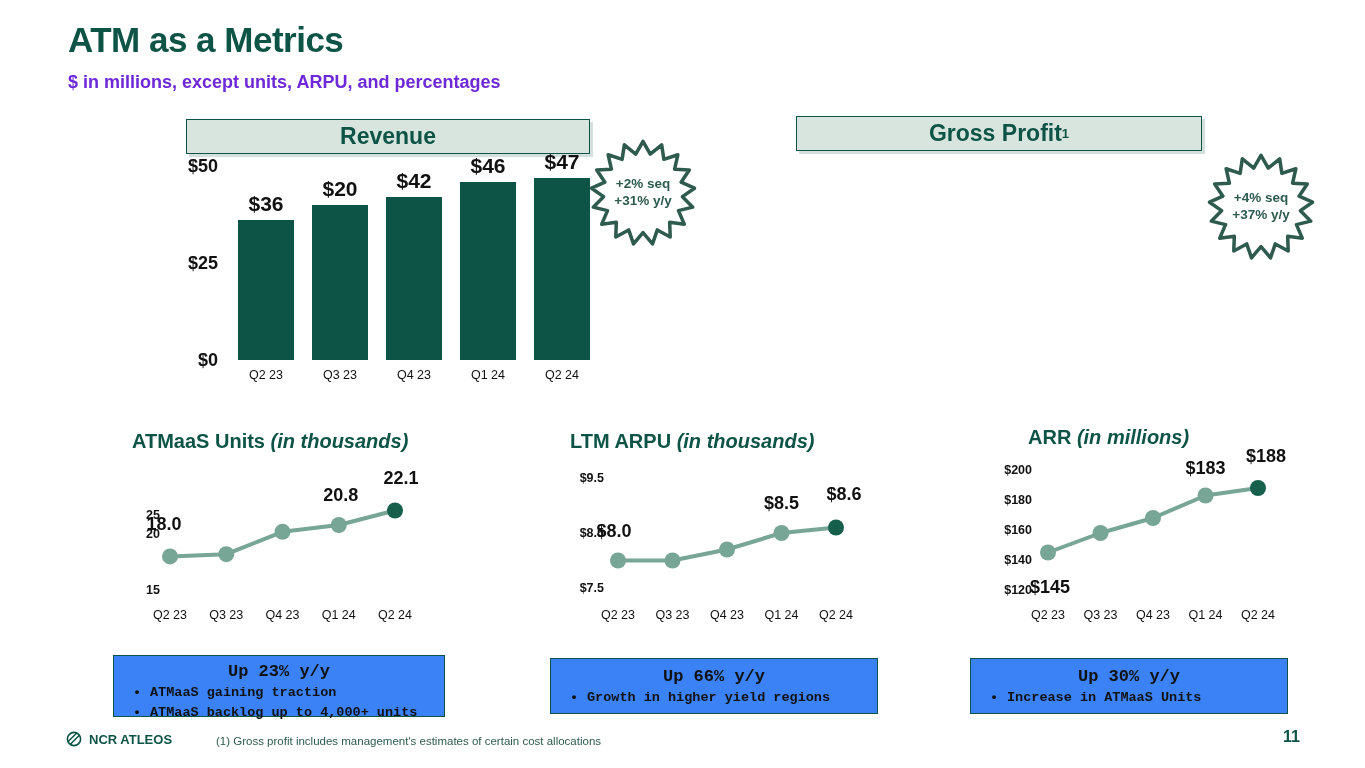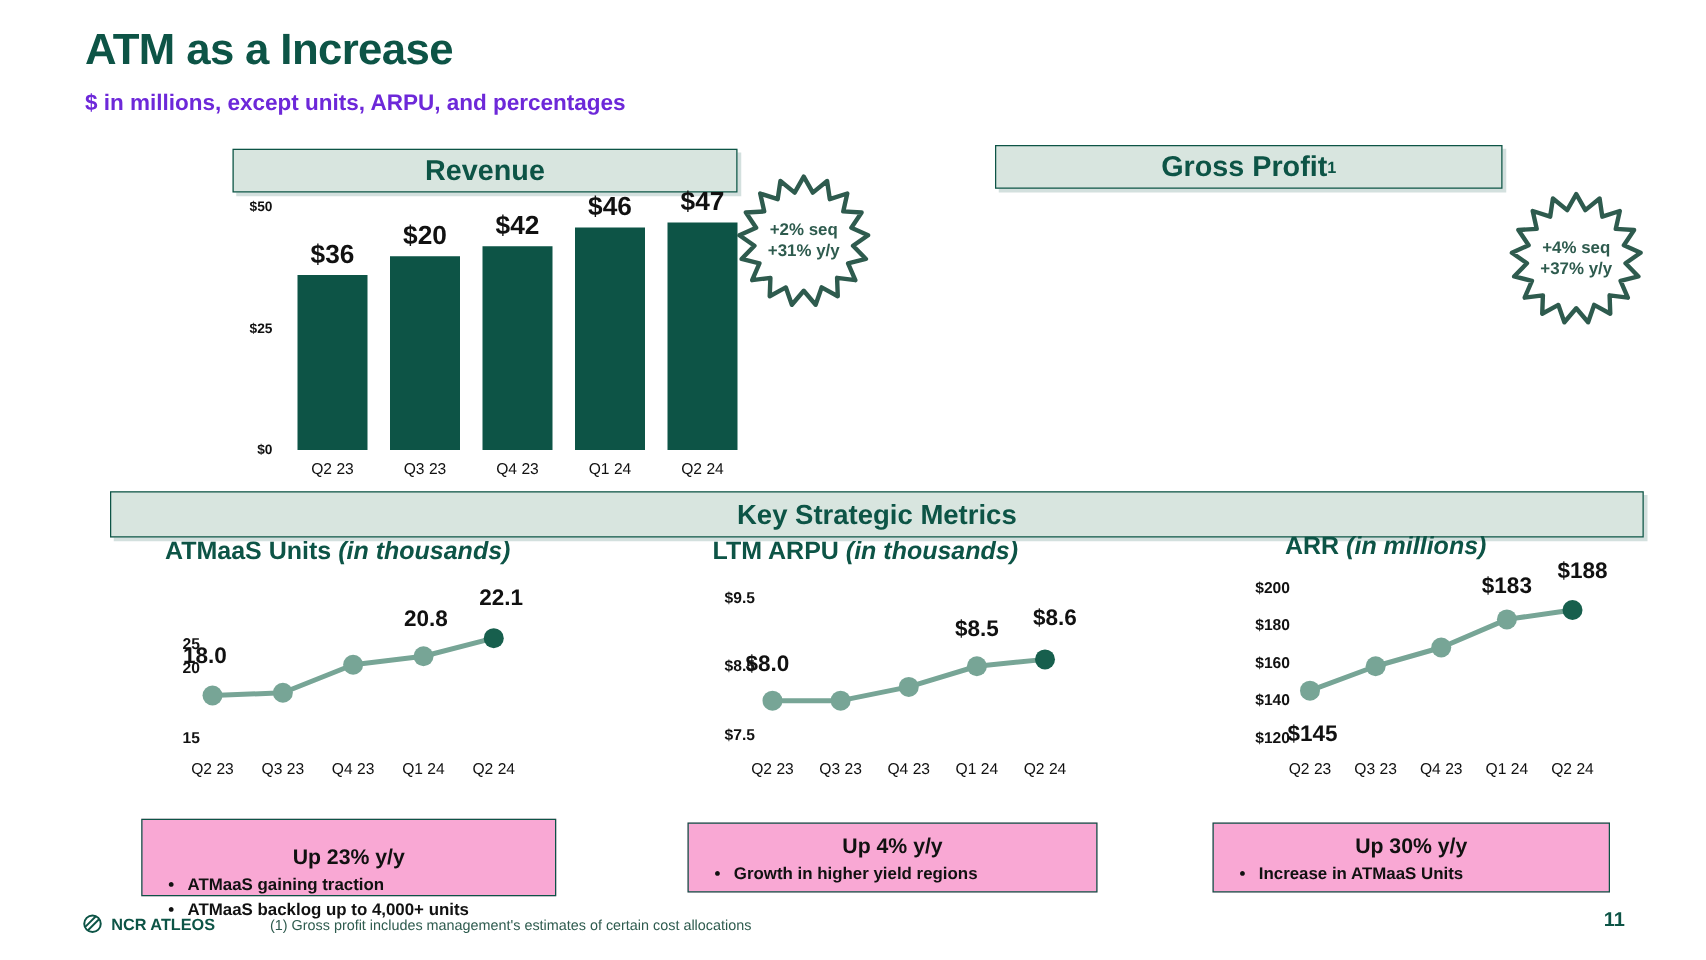--- a/index.html
+++ b/index.html
@@ -34,21 +34,21 @@
     color:#0d5446; font-weight:bold;margin-top:16px;
   }
   #rev-banner  { left:186px; top:103px; width:402px; height:33px; font-size:23px; }
   #gp-banner   { left:796px; top:100px; width:404px; height:33px; font-size:23px; }
   #ksm-banner  { left:88px;  top:377px; width:1225px; height:35px; font-size:22px; }
   .sup { font-size:13px; vertical-align:super; }
 
   
   .barchart { position:absolute; }
   .axis-lab {
-    position:absolute; font-size:11px; font-weight:bold; color:#111;
+    position:absolute; font-size:18px; font-weight:bold; color:#111;
     text-align:right; transform:translateY(-50%);
   }
   .bar {
     position:absolute; background:#0d5446; bottom:0;
   }
   .bar-val {
     position:absolute; font-size:21px; font-weight:bold; color:#111;
     text-align:center; transform:translateX(-50%);
     white-space:nowrap;
   }
@@ -78,22 +78,22 @@
     position:absolute; font-size:12.5px; font-weight:bold; color:#111;
     transform:translateY(-50%); white-space:nowrap;
   }
   .pt-lab {
     position:absolute; font-size:18px; font-weight:bold; color:#111;
     transform:translateX(-50%); white-space:nowrap;
   }
 
   
   .callout {
-    position:absolute; border:1.5px solid #0d5446; background:#f9a8d4;
-    box-sizing:border-box; padding:20px 10px 8px 10px;
+    position:absolute; border:1.5px solid #0d5446; background:#3b82f6;
+    box-sizing:border-box; padding:6px 10px 8px 10px;font-family:Liberation Mono, monospace;
   }
   .callout-head {
     text-align:center; font-size:17px; font-weight:bold; color:#111;
     margin-bottom:2px;
   }
   .callout-li {
     display:flex; font-size:13.5px; font-weight:bold; color:#111;
     line-height:1.45;
   }
   .callout-li .bullet { width:26px; text-align:center; flex:none; }
@@ -111,21 +111,21 @@
   .pagenum {
     position:absolute; right:65px; top:728px;
     font-size:16px; font-weight:bold; color:#0d5446;
   }
 </style>
 </head>
 <body>
 
 <div class="slide">
 
-  <div class="title">ATM as a Increase</div>
+  <div class="title">ATM as a Metrics</div>
   <div class="subtitle">$ in millions, except units, ARPU, and percentages</div>
 
   <div class="banner" id="rev-banner">
     <span>Revenue</span>
   </div>
 
   <div class="banner" id="gp-banner">
     <span>Gross Profit</span>
       <span class="sup">1</span>
   </div>
@@ -166,23 +166,20 @@
   <div class="burst" id="gp-burst" style="left:1206px; top:152px;">
     <svg viewBox="0 0 100 100">
       <polygon class="burst-poly" points="50.00,3.00 56.61,14.61 66.98,6.17 68.95,19.39 81.66,15.27 78.73,28.31 92.07,29.05 84.63,40.15 96.80,45.66 85.85,53.32 95.21,62.86 82.23,66.05 87.51,78.32 74.25,76.60 74.74,89.96 63.00,83.57 58.64,96.20 50.00,86.00 41.36,96.20 37.00,83.57 25.26,89.96 25.75,76.60 12.49,78.32 17.77,66.05 4.79,62.86 14.15,53.32 3.20,45.66 15.37,40.15 7.93,29.05 21.27,28.31 18.34,15.27 31.05,19.39 33.02,6.17 43.39,14.61" fill="#ffffff" stroke="#2e5b4e" stroke-width="3.2" stroke-linejoin="round"></polygon>
     </svg>
     <div class="burst-text">
       <span>+4% seq</span>
       <span>+37% y/y</span>
     </div>
   </div>
 
-  <div class="banner" id="ksm-banner">
-    <span>Key Strategic Metrics</span>
-  </div>
 
   <div class="linechart" id="atmaas_units-chart" style="left:120px; top:430px; width:330px; height:220px;">
       <div class="lc-title" style="left: 12px; top: 0px;"><span>ATMaaS Units </span><i>(in thousands)</i></div>
       <div class="lc-axis" style="left: 0px; width: 40px; text-align: right; top: 160px;">15</div>
       <div class="lc-axis" style="left: 0px; width: 40px; text-align: right; top: 104px;">20</div>
       <div class="lc-axis" style="left: 0px; width: 40px; text-align: right; top: 48px; margin-top: 37px;">25</div>
       <svg width="330" height="220" style="position: absolute; left: 0px; top: 0px;">
         <polyline points="50.0,126.4 106.3,124.2 162.5,101.8 218.8,95.0 275.0,80.5" fill="none" stroke="#77a596" stroke-width="4" stroke-linecap="round" stroke-linejoin="round"></polyline>
         <circle cx="50.0" cy="126.4" r="8" fill="#77a596"></circle>
         <circle cx="106.3" cy="124.2" r="8" fill="#77a596"></circle>
@@ -252,21 +249,21 @@
       <span class="bullet">•</span>
       <span>ATMaaS gaining traction</span>
     </div>
     <div class="callout-li">
       <span class="bullet">•</span>
       <span>ATMaaS backlog up to 4,000+ units</span>
     </div>
   </div>
 
   <div class="callout" id="callout-1" style="left:550px; top:658px; width:328px; height:56px; padding-top:8px;">
-    <div class="callout-head">Up 4% y/y</div>
+    <div class="callout-head">Up 66% y/y</div>
     <div class="callout-li">
       <span class="bullet">•</span>
       <span>Growth in higher yield regions</span>
     </div>
   </div>
 
   <div class="callout" id="callout-2" style="left:970px; top:658px; width:318px; height:56px; padding-top:8px;">
     <div class="callout-head">Up 30% y/y</div>
     <div class="callout-li">
       <span class="bullet">•</span>

